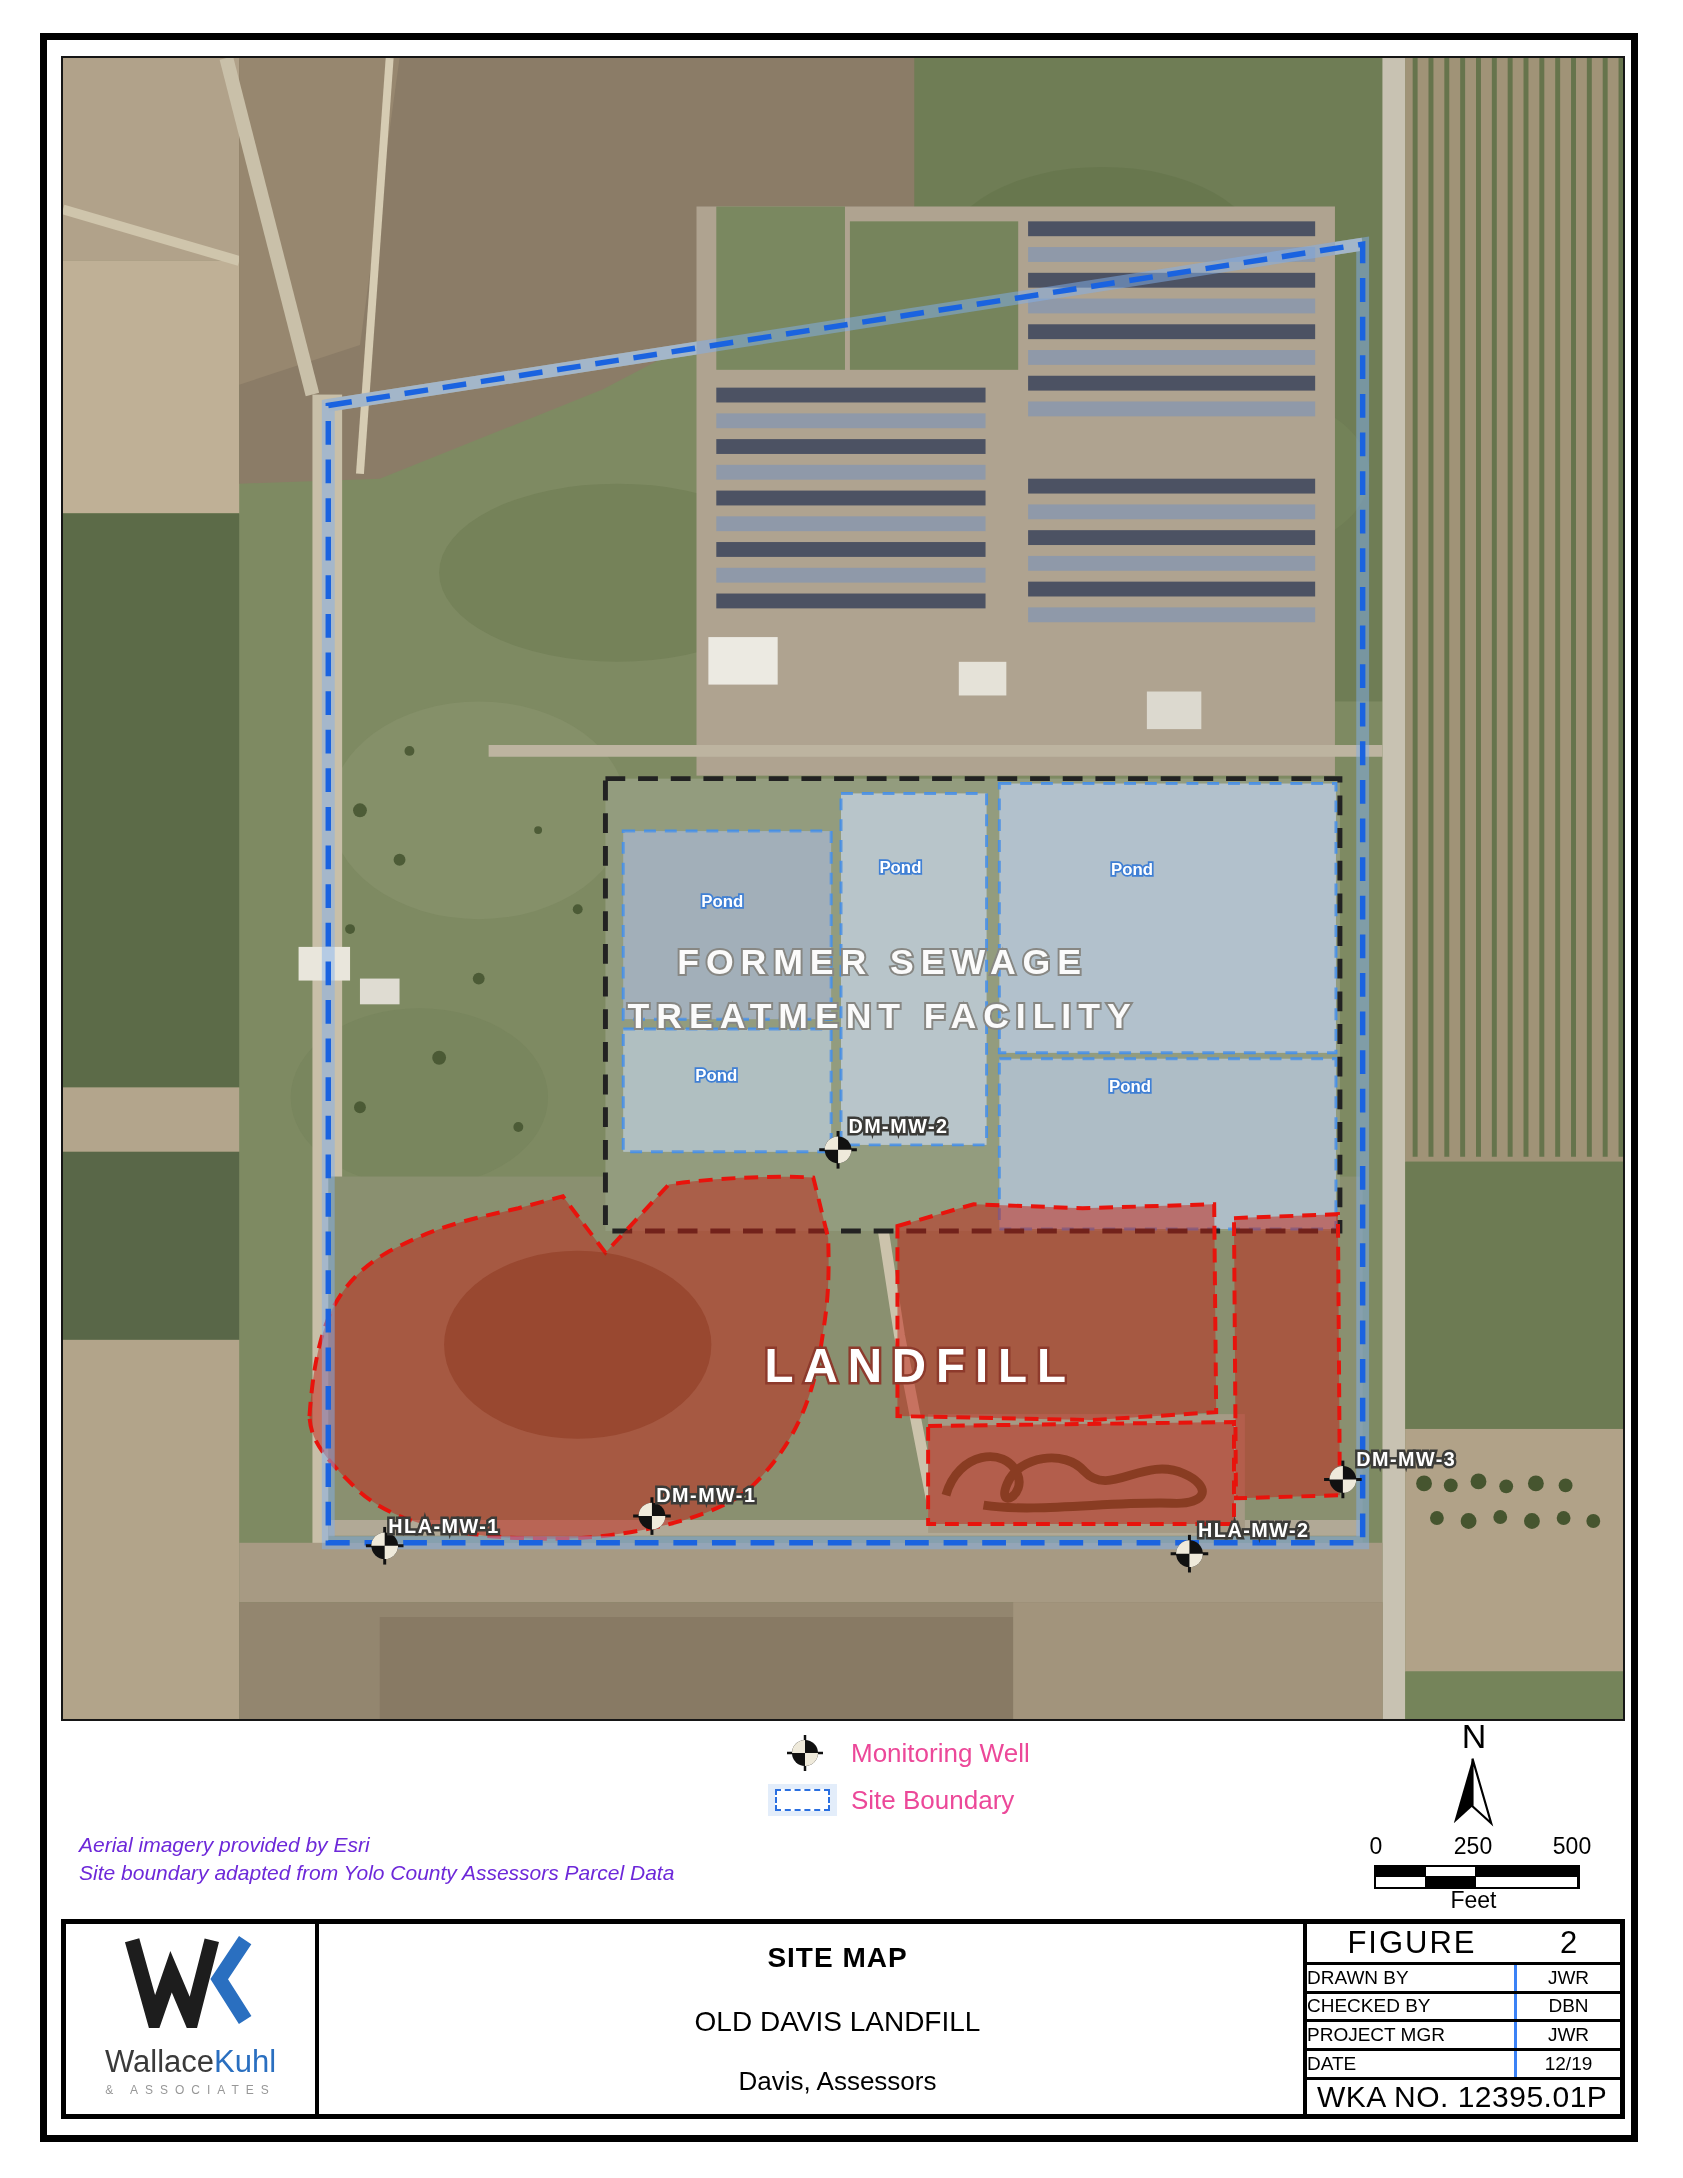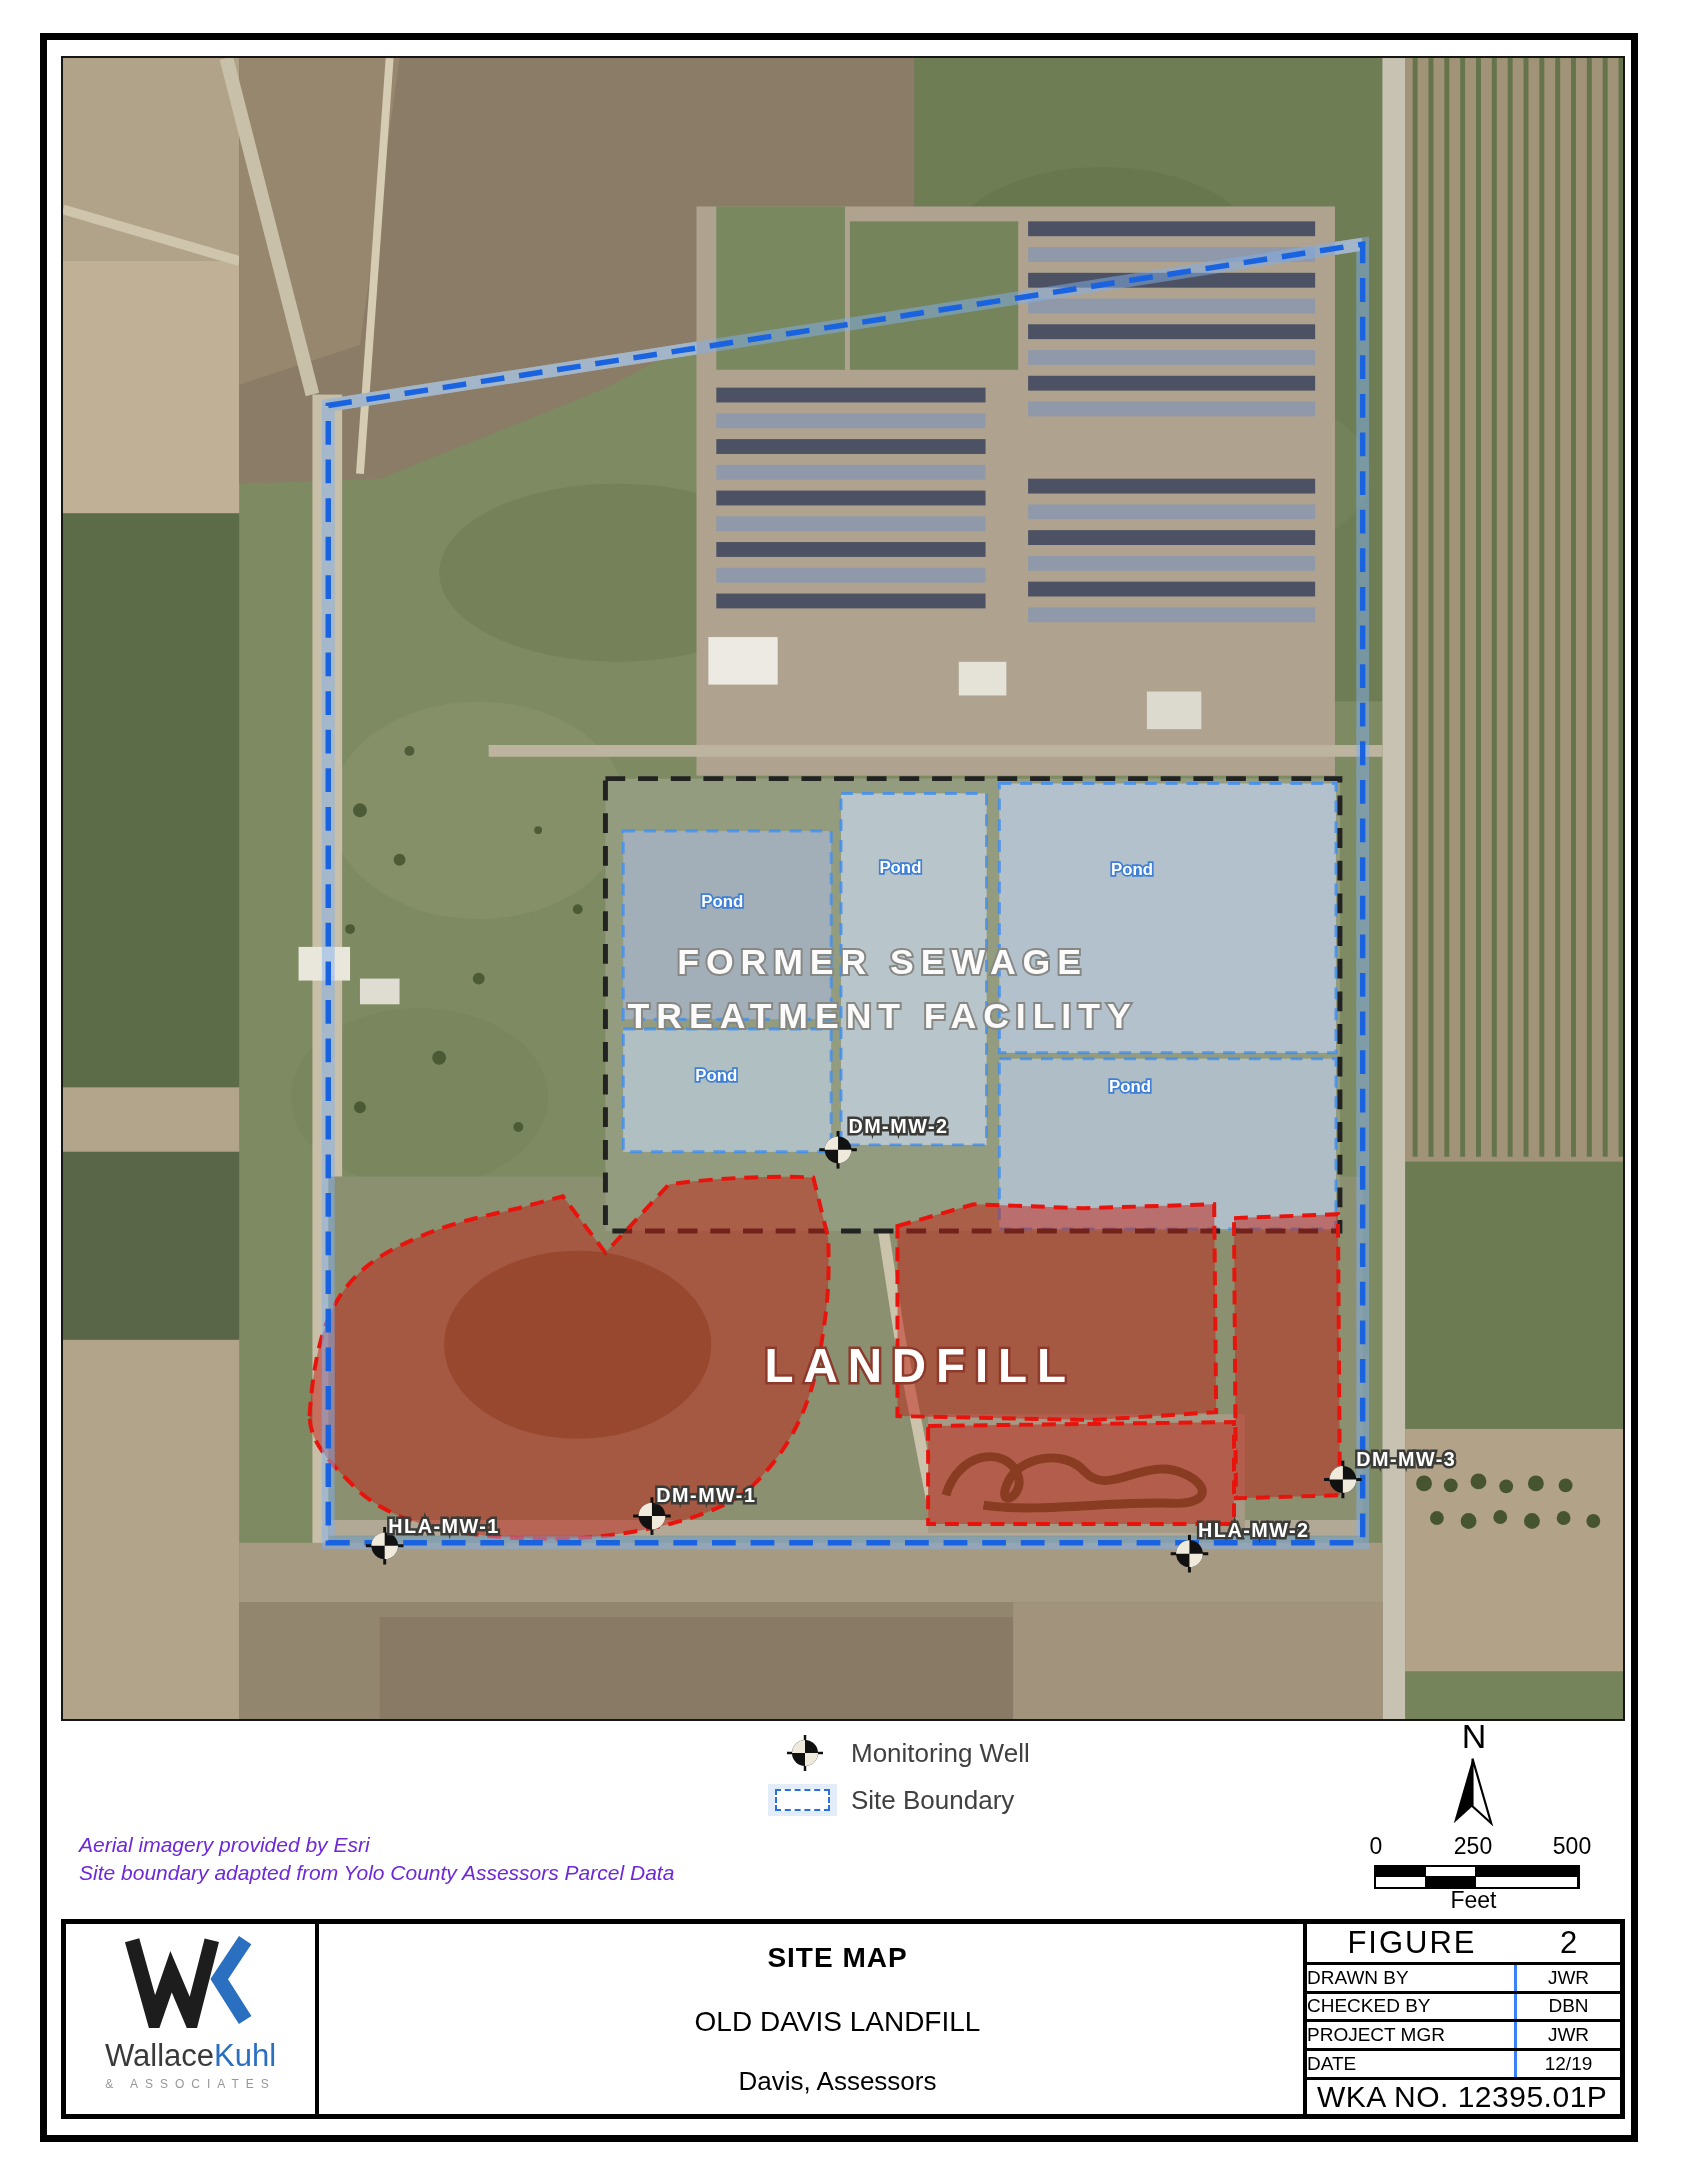--- a/index.html
+++ b/index.html
@@ -3,37 +3,37 @@
 <meta charset="utf-8">
 <style>
   html,body{margin:0;padding:0;}
   body{width:1683px;height:2178px;position:relative;background:#fff;
        font-family:"Liberation Sans",sans-serif;color:#000;overflow:hidden;}
   .abs{position:absolute;}
   
   .outer-frame{left:40px;top:33px;width:1598px;height:2109px;border:7px solid #000;box-sizing:border-box;}
   .map-wrap{left:61px;top:56px;width:1564px;height:1665px;border:2px solid #161616;box-sizing:border-box;background:#7e8a62;}
   
-  .legend-label{font-size:26px;line-height:34px;color:#404040;}
+  .legend-label{font-size:26px;line-height:34px;color:#ec4899;}
   .bound-swatch{left:768px;top:1784px;width:69px;height:32px;background:#e3edfa;box-sizing:border-box;}
   .bound-swatch .in{position:absolute;left:7px;top:5px;right:7px;bottom:5px;background:#fff;border:2px dashed #2a6fe0;}
   
   .notes{left:79px;top:1831px;font-size:21px;font-style:italic;color:#6d28d9;line-height:28px;}
   
   .north-n{left:1459px;top:1717px;width:30px;text-align:center;font-size:34px;}
   .scale-tick{top:1833px;font-size:23px;text-align:center;}
   .sbar{left:1374px;top:1865px;width:202px;height:20px;border:2px solid #000;display:flex;flex-wrap:wrap;box-sizing:content-box;}
   .sc{height:10px;outline:1px solid #000;}
   .sc.b{background:#000;} .sc.w{background:#fff;}
   .feet{left:1424px;top:1887px;width:99px;text-align:center;font-size:23px;}
   
   .tb{left:61px;top:1919px;width:1564px;height:200px;border:5px solid #000;box-sizing:border-box;background:#fff;}
   .tb .vdiv{position:absolute;top:0;width:4px;height:100%;background:#000;}
   .cell-logo{position:absolute;left:0;top:0;width:249px;height:100%;display:flex;flex-direction:column;align-items:center;}
-  .wordmark{font-size:31px;margin-top:10px;}
+  .wordmark{font-size:31px;margin-top:16px;}
   .wordmark .p1{color:#3a3a3a;} .wordmark .p2{color:#2a6fc0;}
   .tagline{font-size:12px;letter-spacing:7px;color:#979797;margin-top:3px;}
   .cell-title{position:absolute;left:253px;top:0;width:983px;height:100%;display:flex;flex-direction:column;align-items:center;padding-left:54px;box-sizing:border-box;}
   .t-map{margin-top:18px;font-size:28px;font-weight:bold;letter-spacing:1px;}
   .t-prj{margin-top:32px;font-size:28px;}
   .t-loc{margin-top:28px;font-size:26px;}
   .cell-info{position:absolute;left:1241px;top:0;right:0;bottom:0;display:flex;flex-direction:column;}
   .fig-row{height:38px;border-bottom:3px solid #000;display:flex;align-items:center;}
   .fig-row .fl{flex:1;text-align:center;font-size:31px;letter-spacing:2px;}
   .fig-row .fn{width:103px;text-align:center;font-size:31px;}

